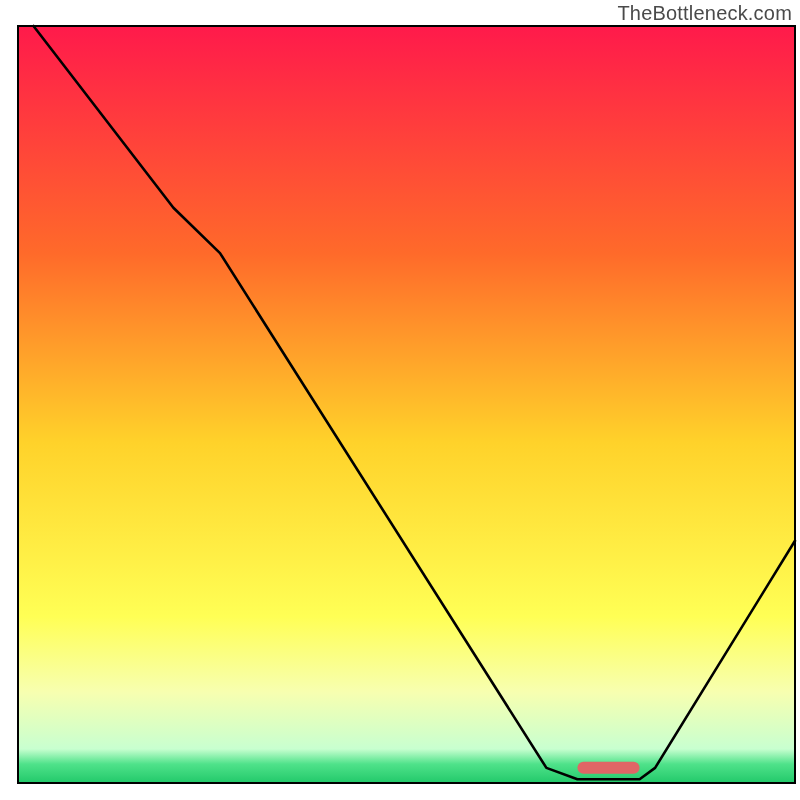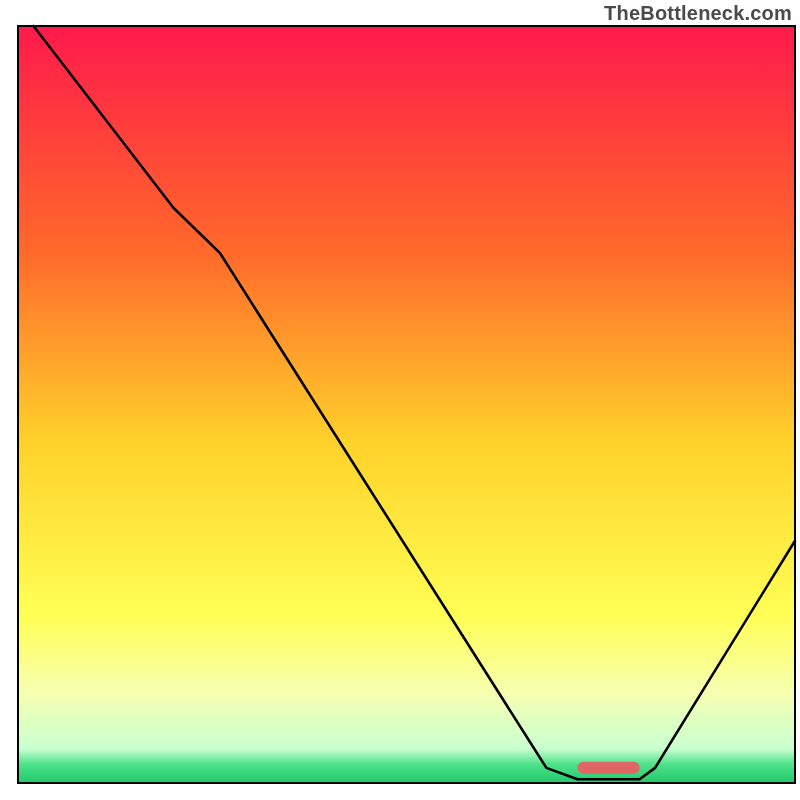--- a/index.html
+++ b/index.html
@@ -13,21 +13,21 @@
   .stage {
     position: relative;
     width: 800px;
     height: 800px;
   }
   .watermark {
     position: absolute;
     top: 2px;
     right: 8px;
     font-size: 20px;
-    font-weight: bold;
+    font-weight: normal;
     color: #4a4a4a;
     letter-spacing: 0.2px;
   }
   svg {
     position: absolute;
     left: 0;
     top: 0;
   }
 </style>
 </head>

